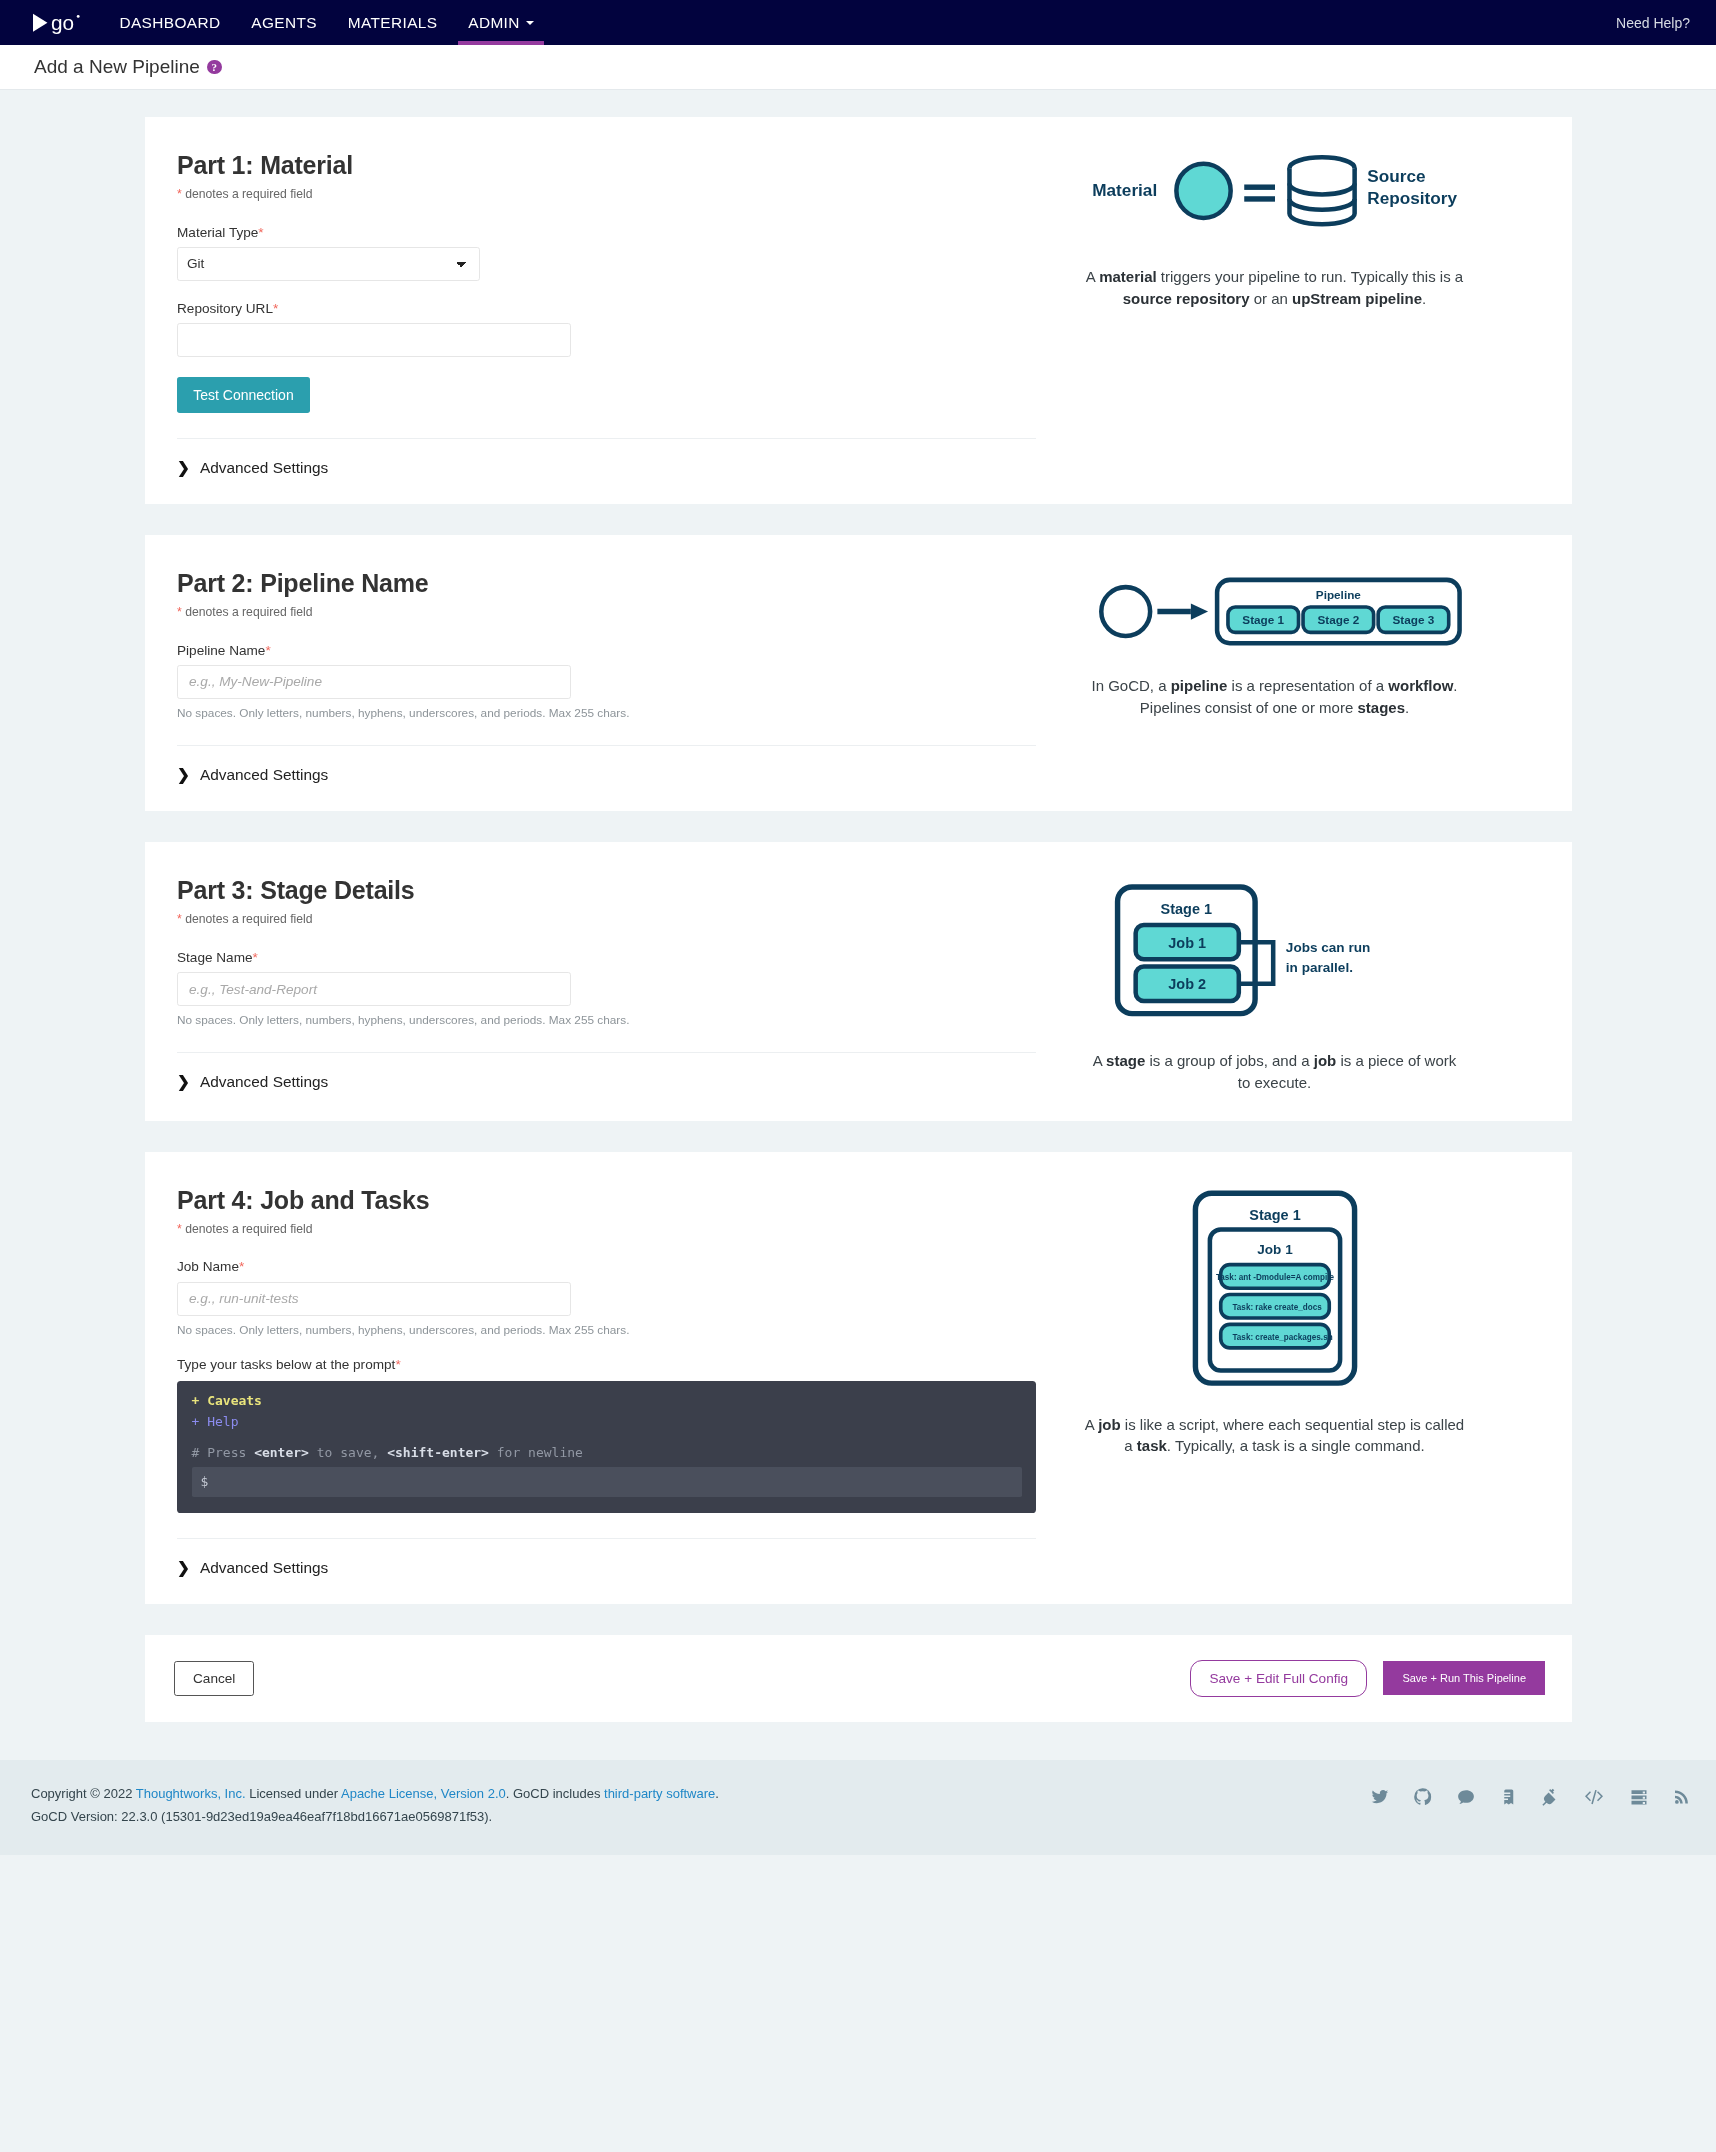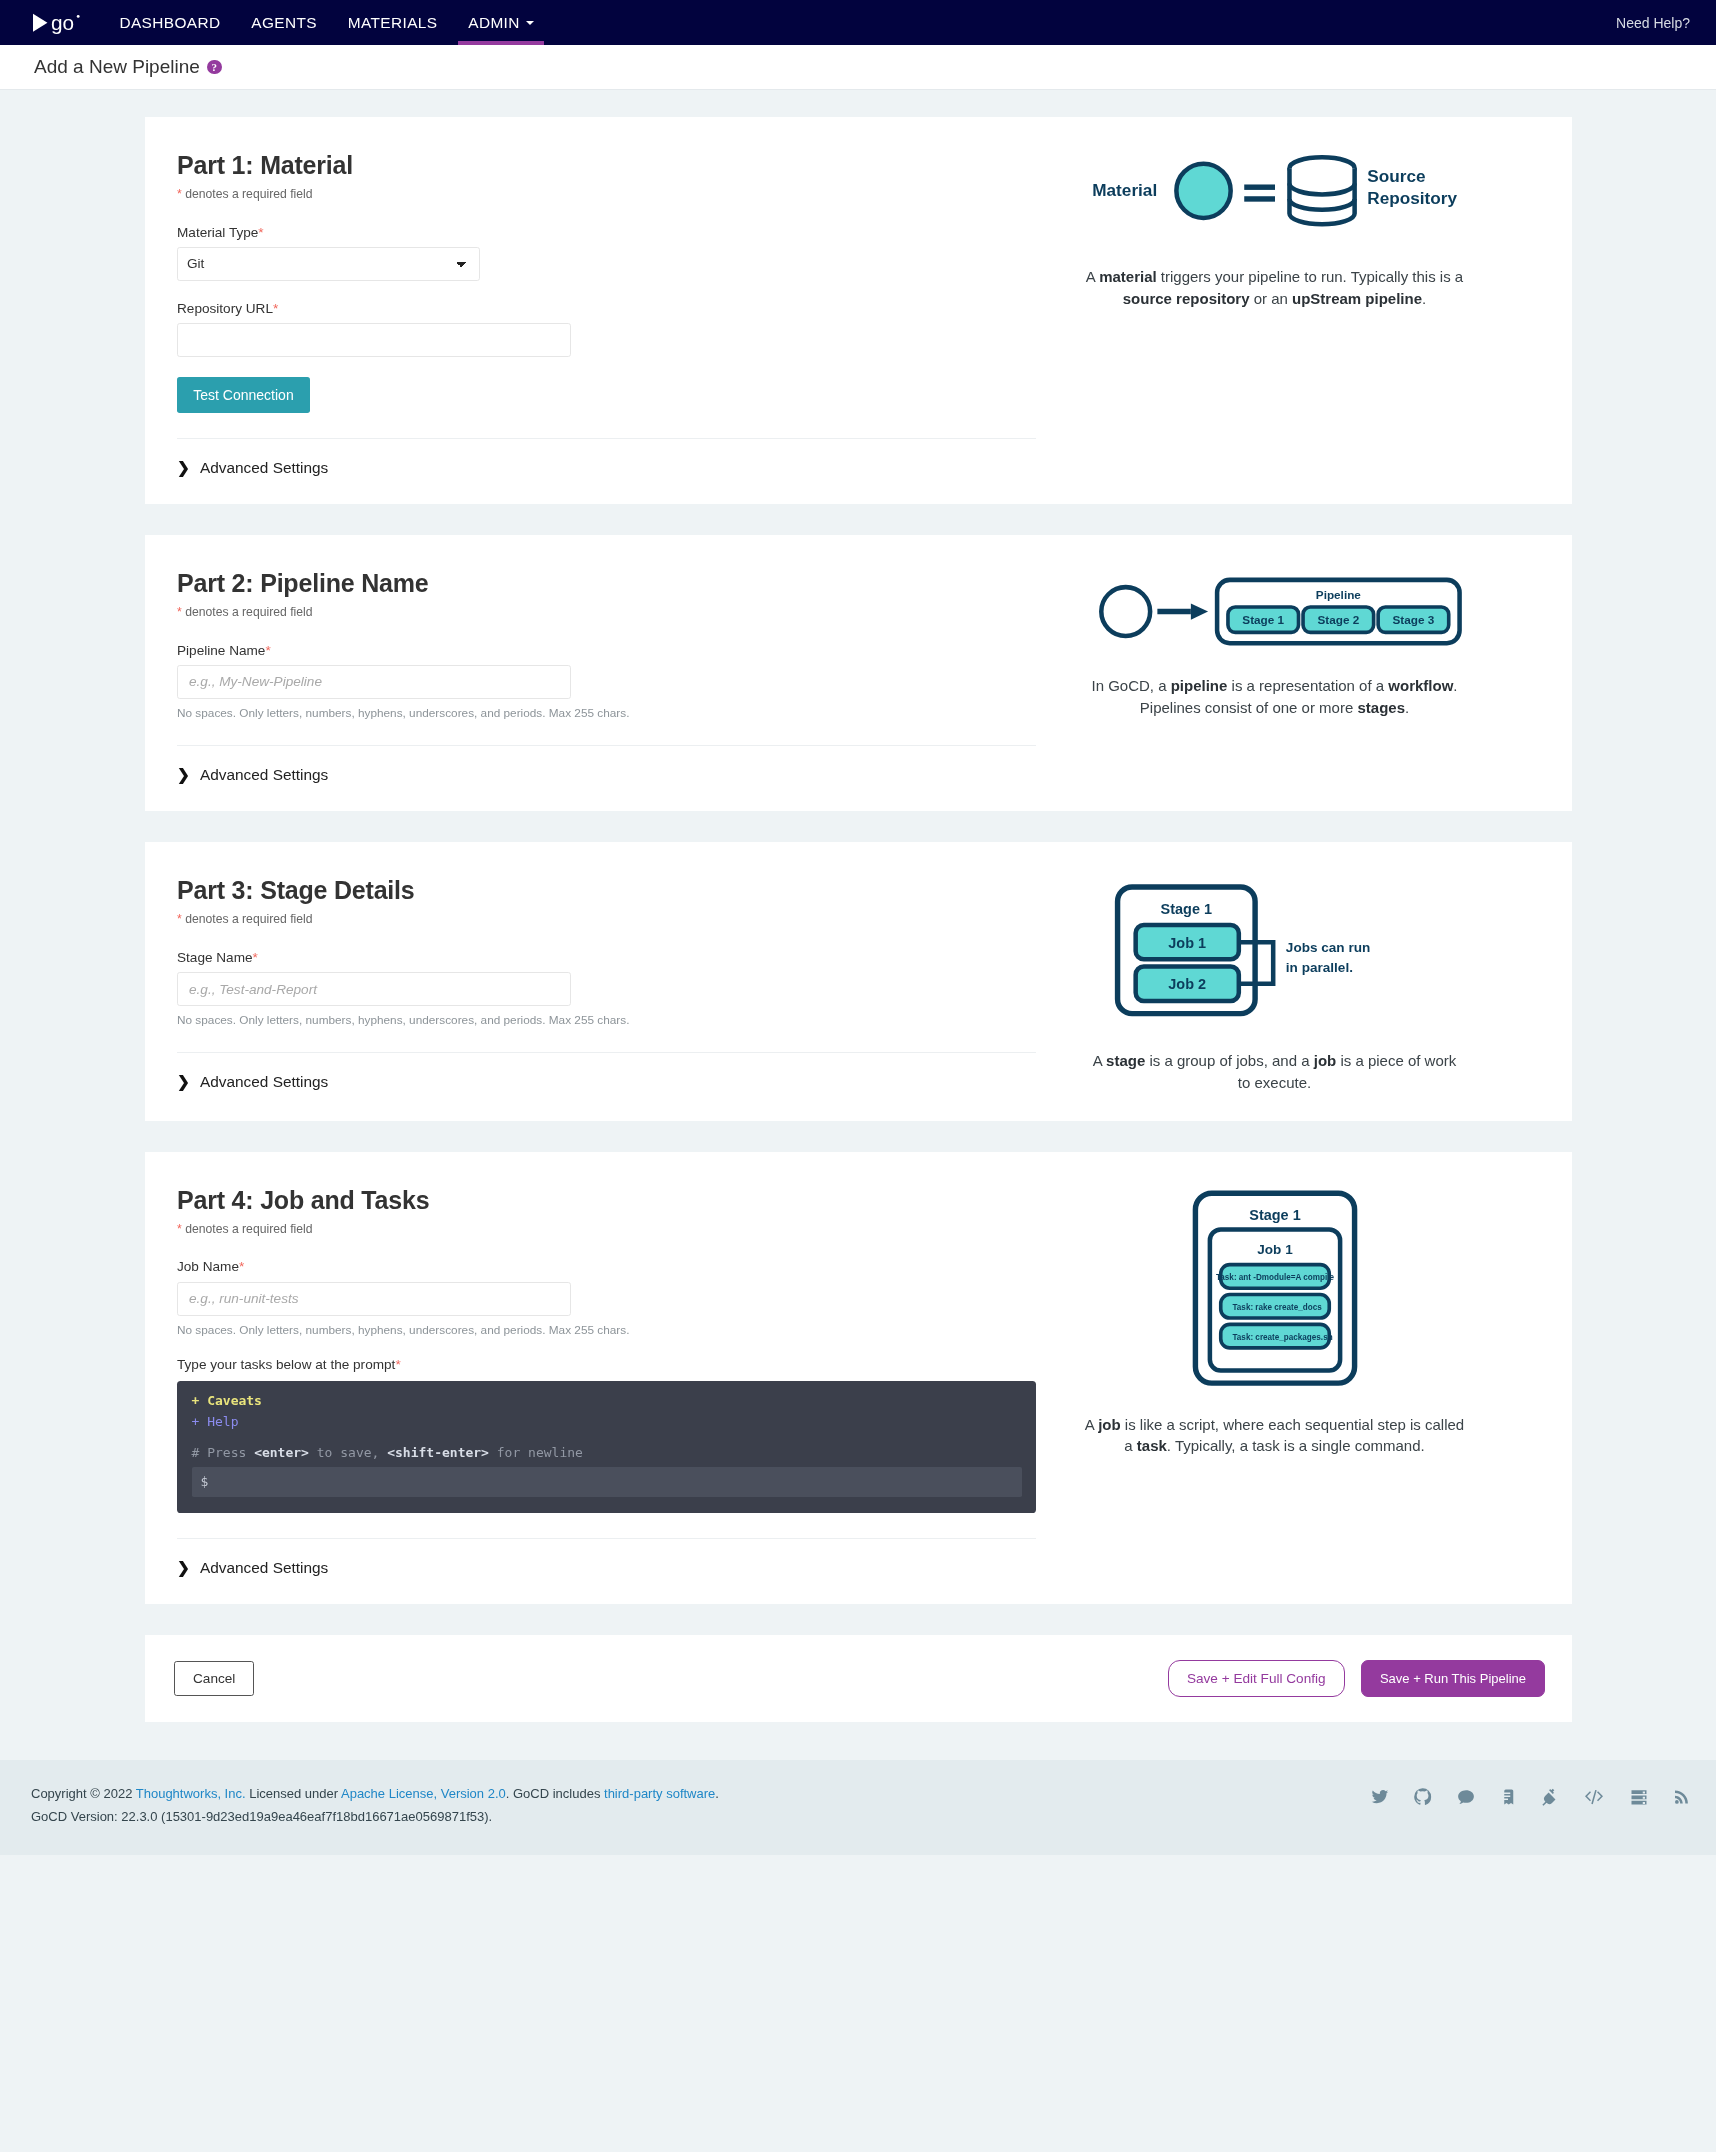--- a/index.html
+++ b/index.html
@@ -266,22 +266,22 @@
     font-size:13.6px;
     padding: 10px 18px;
     cursor:pointer;
     margin-right:16.3px;
     font-family:"Liberation Sans", sans-serif;
   }
   .btn-purple {
     border:0.9px solid #943a9e;
     background:#943a9e;
     color:#fff;
-    border-radius:7px;
-    font-size:13px;
+    border-radius:0;
+    font-size:11px;
     padding: 10px 18px;
     cursor:pointer;
     font-family:"Liberation Sans", sans-serif;
   }
 
   
   .footer {
     margin-top: 38px;
     background:#e3ebee;
     padding: 23.5px 27px 27px 31px;

